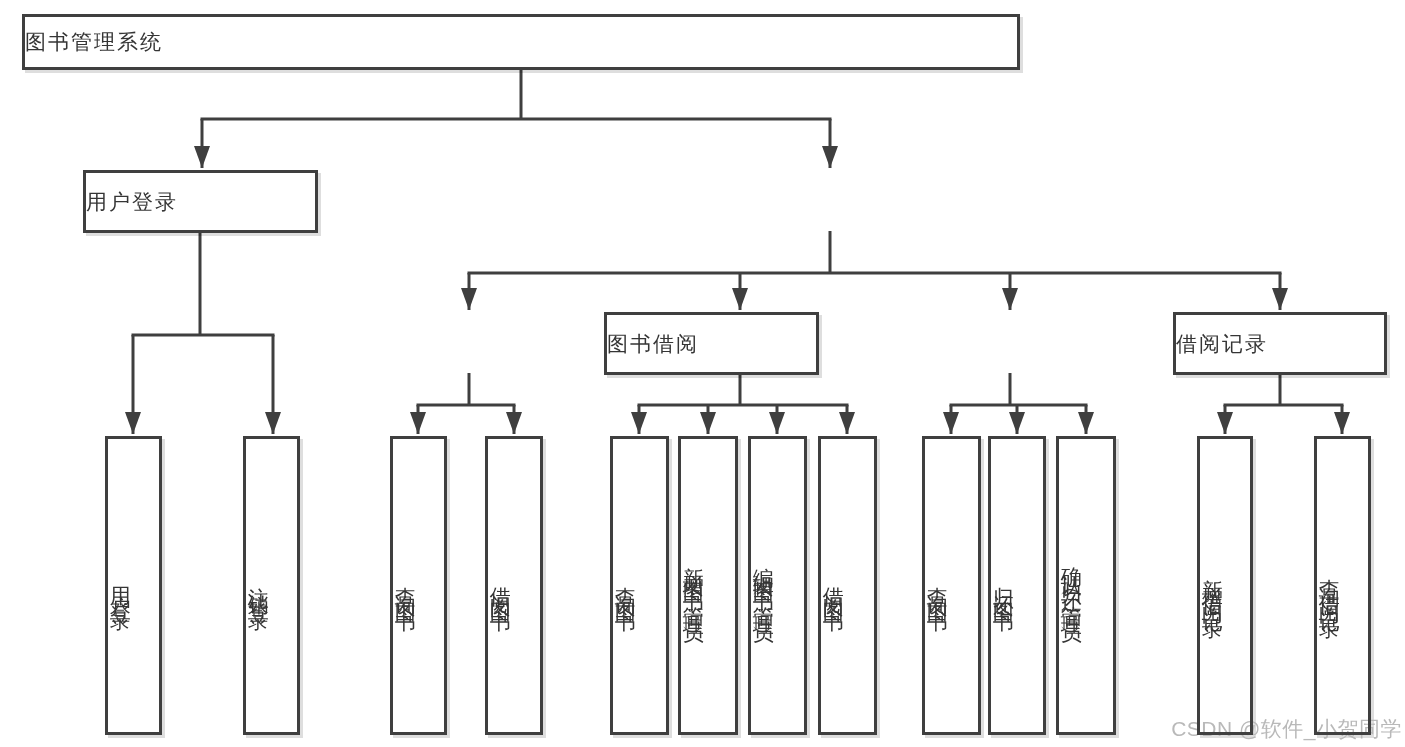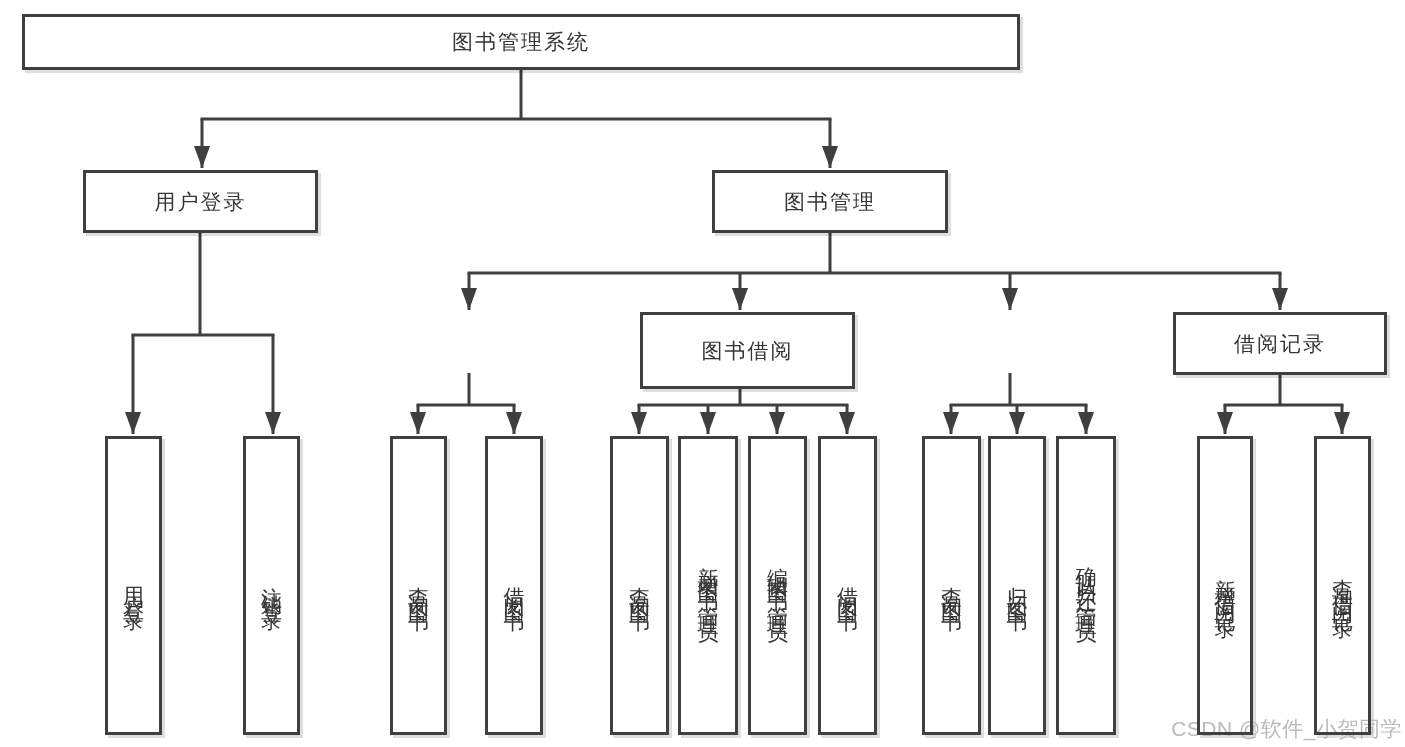--- a/index.html
+++ b/index.html
@@ -7,21 +7,21 @@
     position:relative; width:1405px; height:747px; background:var(--bg,#ffffff);
     font-family:"Liberation Sans","DejaVu Sans",sans-serif; overflow:hidden;
   }
   svg.connectors { position:absolute; left:0; top:0; z-index:1; }
   svg.connectors line { stroke:var(--line,#3f3f3f); stroke-width:3; }
   svg.connectors marker path { fill:var(--line,#3f3f3f); stroke:none; }
   .node {
     position:absolute; box-sizing:border-box; z-index:2;
     background:#ffffff; border:3px solid var(--line,#3f3f3f);
     box-shadow:3px 3px 0 rgba(0,0,0,0.13);
-    display:flex; align-items:center; justify-content:center;
+    display:flex; align-items:center; 
     color:var(--text,#353535); font-size:21px;
   }
   .node .h-label { letter-spacing:2px; white-space:nowrap; }
   .node .v-label {
     writing-mode:vertical-rl; text-orientation:mixed;
     letter-spacing:8px; line-height:1.15; white-space:nowrap;
   }
   .watermark {
     position:absolute; right:3px; bottom:4px; z-index:5;
     color:var(--wm,#b9b9b9); font-size:21px; letter-spacing:0.5px;
@@ -81,25 +81,22 @@
     <line x1="1342" y1="405" x2="1342" y2="434" marker-end="url(#ah)"></line>
   </svg>
 
   <div class="node" style="left:22px;top:14px;width:998px;height:56px">
     <span class="h-label">图书管理系统</span>
   </div>
 
   <div class="node" style="left:83px;top:170px;width:235px;height:63px">
     <span class="h-label">用户登录</span>
   </div>
-  <div class="node" style="left:712px;top:170px;width:236px;height:63px">
-    <span class="h-label">图书管理</span>
-  </div>
 
-  <div class="node" style="left:640px;top:312px;width:215px;height:77px">
+  <div class="node" style="left:604px;top:312px;width:215px;height:63px">
     <span class="h-label">图书借阅</span>
   </div>
   <div class="node" style="left:1173px;top:312px;width:214px;height:63px">
     <span class="h-label">借阅记录</span>
   </div>
 
   <div class="node" style="left:105px;top:436px;width:57px;height:299px">
     <span class="v-label">用户登录</span>
   </div>
   <div class="node" style="left:243px;top:436px;width:57px;height:299px">

